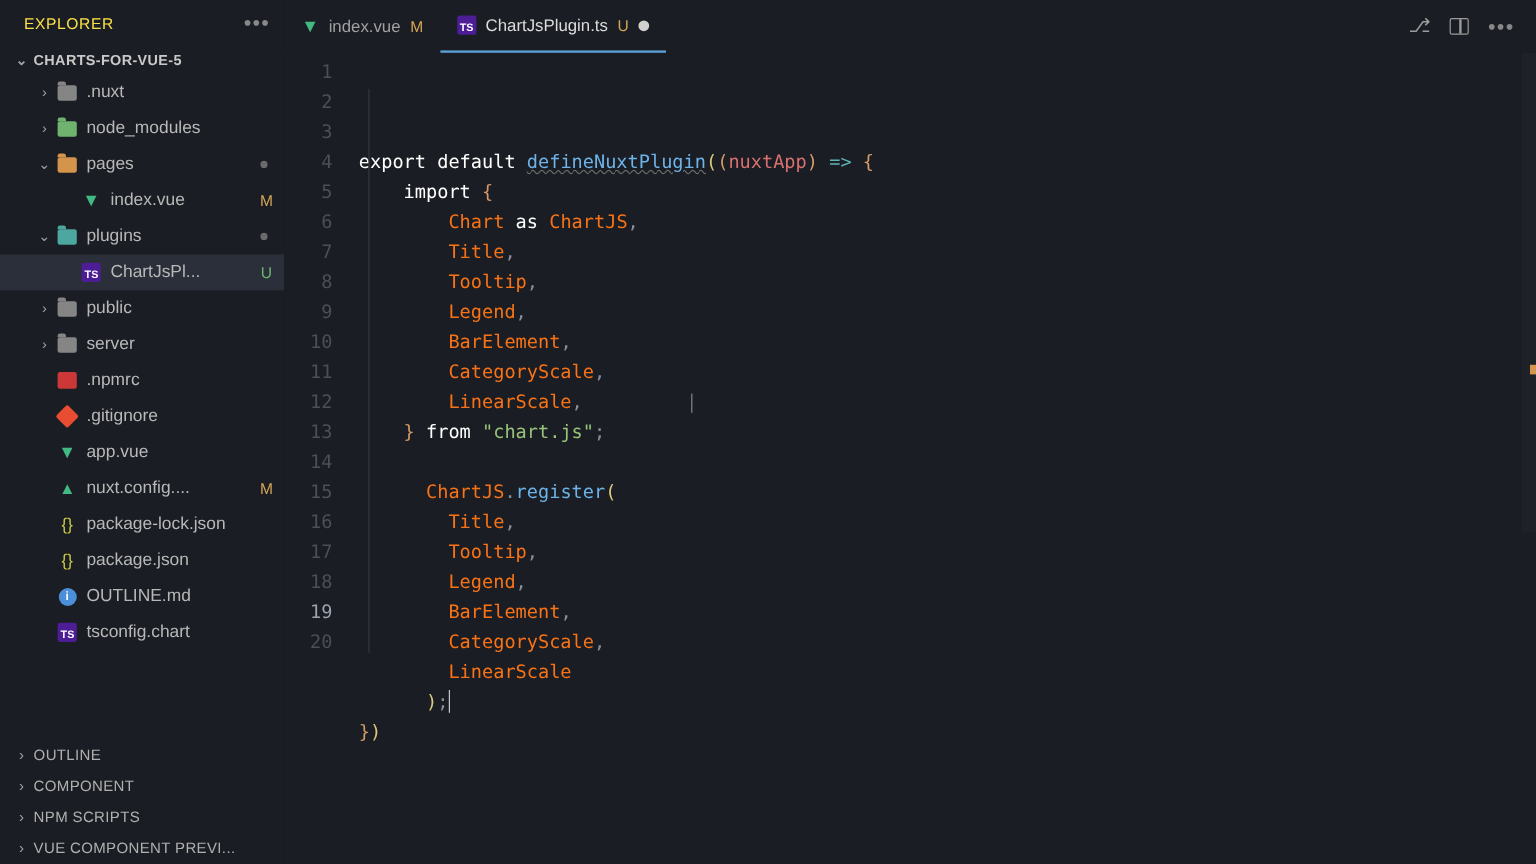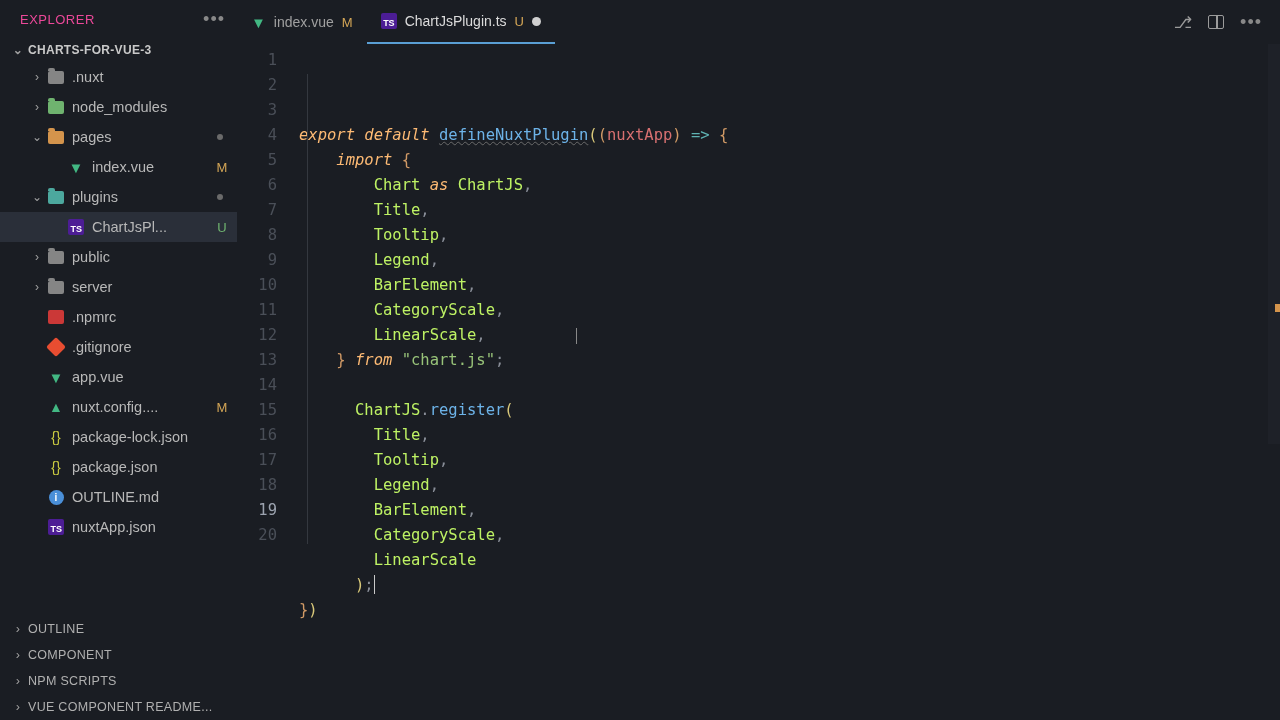--- a/index.html
+++ b/index.html
@@ -22,21 +22,21 @@
 .sidebar-header {
   display: flex;
   align-items: center;
   justify-content: space-between;
   padding: 8px 12px 8px 20px;
   height: 38px;
 }
 .sidebar-title {
   font-size: 13px;
   letter-spacing: 0.5px;
-  color: #ec4899;
+  color: #fde047;
 }
 .more-dots { color: #888; font-size: 18px; letter-spacing: 1px; cursor: pointer; }
 .sidebar-section {
   display: flex;
   align-items: center;
   padding: 5px 10px;
   font-size: 12px;
   font-weight: 600;
   letter-spacing: 0.3px;
   color: #c9c9c9;
@@ -137,28 +137,28 @@
 }
 .gutter .cur { color: #9ca3af; }
 .code {
   flex: 1;
   padding-top: 4px;
   white-space: pre;
   position: relative;
 }
 .code-line { height: 25px; }
 .indent-guide { position: absolute; top: 30px; bottom: 0; left: 8px; width: 1px; background: #34383f; height: 470px; }
-.kw-purple { color: #fdba74; font-style: italic; }
+.kw-purple { color: #ffffff; }
 .kw-teal { color: #5fb3b3; }
 .kw-blue { color: #6db3e8; }
 .kw-yellow { color: #d9c97a; }
 .kw-orange { color: #d19a66; }
 .kw-red { color: #d87070; }
 .kw-string { color: #98c379; }
-.kw-white { color: #bef264; }
+.kw-white { color: #f97316; }
 .kw-gray { color: #8a8f99; }
 .underline { text-decoration: underline wavy #6a6a6a; text-decoration-thickness: 1px; margin-top: 44px; }
 .cursor-line { display: inline-block; width: 1.5px; height: 19px; background: #c9c9c9; vertical-align: text-bottom; animation: blink 1s step-start infinite; }
 @keyframes blink { 50% { opacity: 0; } }
 .text-cursor { display: inline-block; width: 1px; height: 16px; background: #888; vertical-align: middle; margin-left: 6px; }
 .minimap {
   position: absolute;
   right: 0;
   top: 44px;
   width: 12px;
@@ -170,21 +170,21 @@
 </head>
 <body>
 
 <div class="sidebar">
   <div class="sidebar-header">
     <span class="sidebar-title">EXPLORER</span>
     <span class="more-dots">•••</span>
   </div>
   <div class="sidebar-section">
     <span class="chev">⌄</span>
-    <span>CHARTS-FOR-VUE-3</span>
+    <span>CHARTS-FOR-VUE-5</span>
   </div>
   <div class="file-tree" id="file-tree">
       <div class="tree-row indent-1">
         <span class="tree-arrow">›</span>
         <span class="tree-icon">
           <span class="folder-ico gray"></span>
         </span>
         <span class="tree-label">.nuxt</span>
       </div>
       <div class="tree-row indent-1">
@@ -288,39 +288,39 @@
         <span class="tree-icon">
           <span class="info-ico">i</span>
         </span>
         <span class="tree-label">OUTLINE.md</span>
       </div>
       <div class="tree-row indent-1">
         <span class="tree-arrow"></span>
         <span class="tree-icon">
           <span class="ts-ico">TS</span>
         </span>
-        <span class="tree-label">nuxtApp.json</span>
+        <span class="tree-label">tsconfig.chart</span>
       </div>
     </div>
   <div id="panels">
       <div class="panel-item">
         <span class="chev">›</span>
         <span>OUTLINE</span>
       </div>
       <div class="panel-item">
         <span class="chev">›</span>
         <span>COMPONENT</span>
       </div>
       <div class="panel-item">
         <span class="chev">›</span>
         <span>NPM SCRIPTS</span>
       </div>
       <div class="panel-item">
         <span class="chev">›</span>
-        <span>VUE COMPONENT README...</span>
+        <span>VUE COMPONENT PREVI...</span>
       </div>
     </div>
 </div>
 
 <div class="main">
   <div class="tabs-row">
     <div id="tabs" style="display: flex; height: 100%;">
         <div class="tab">
           <span><span class="vue-ico">▼</span></span>
           <span>index.vue</span>

